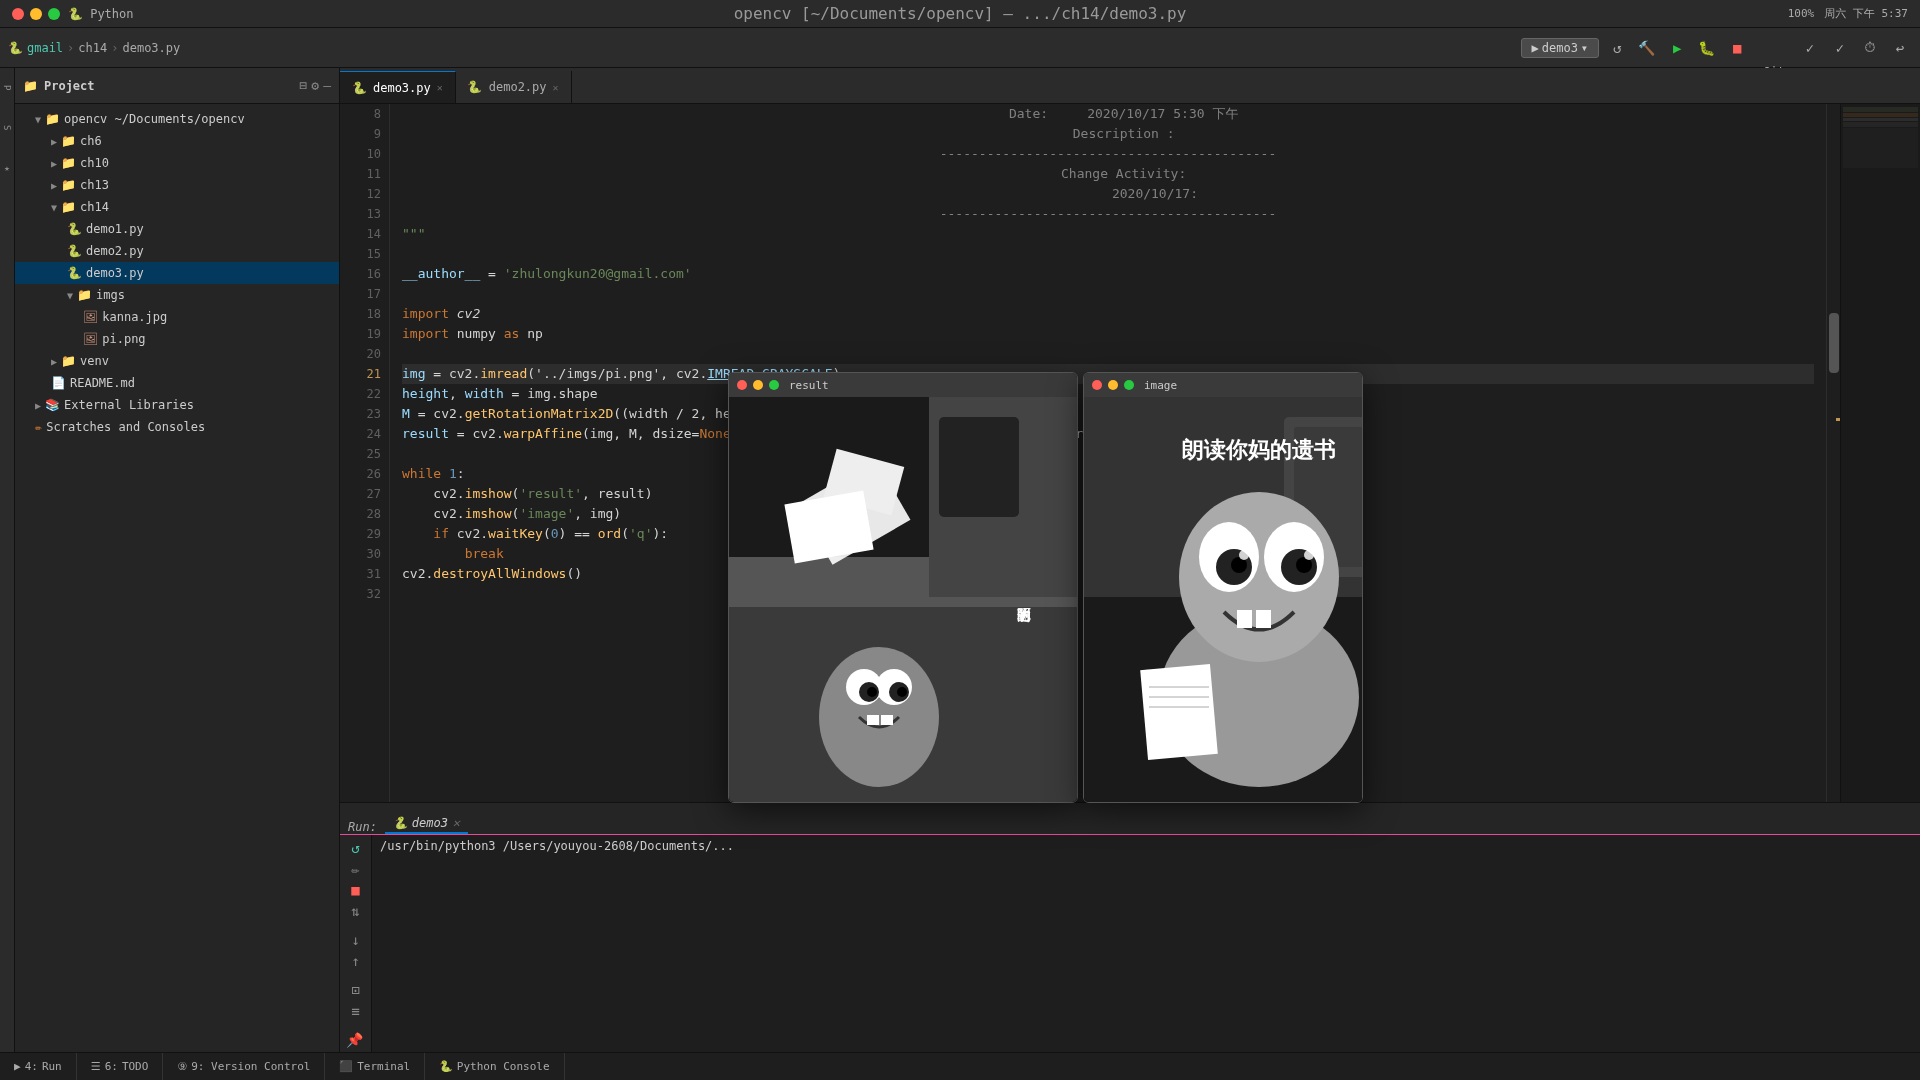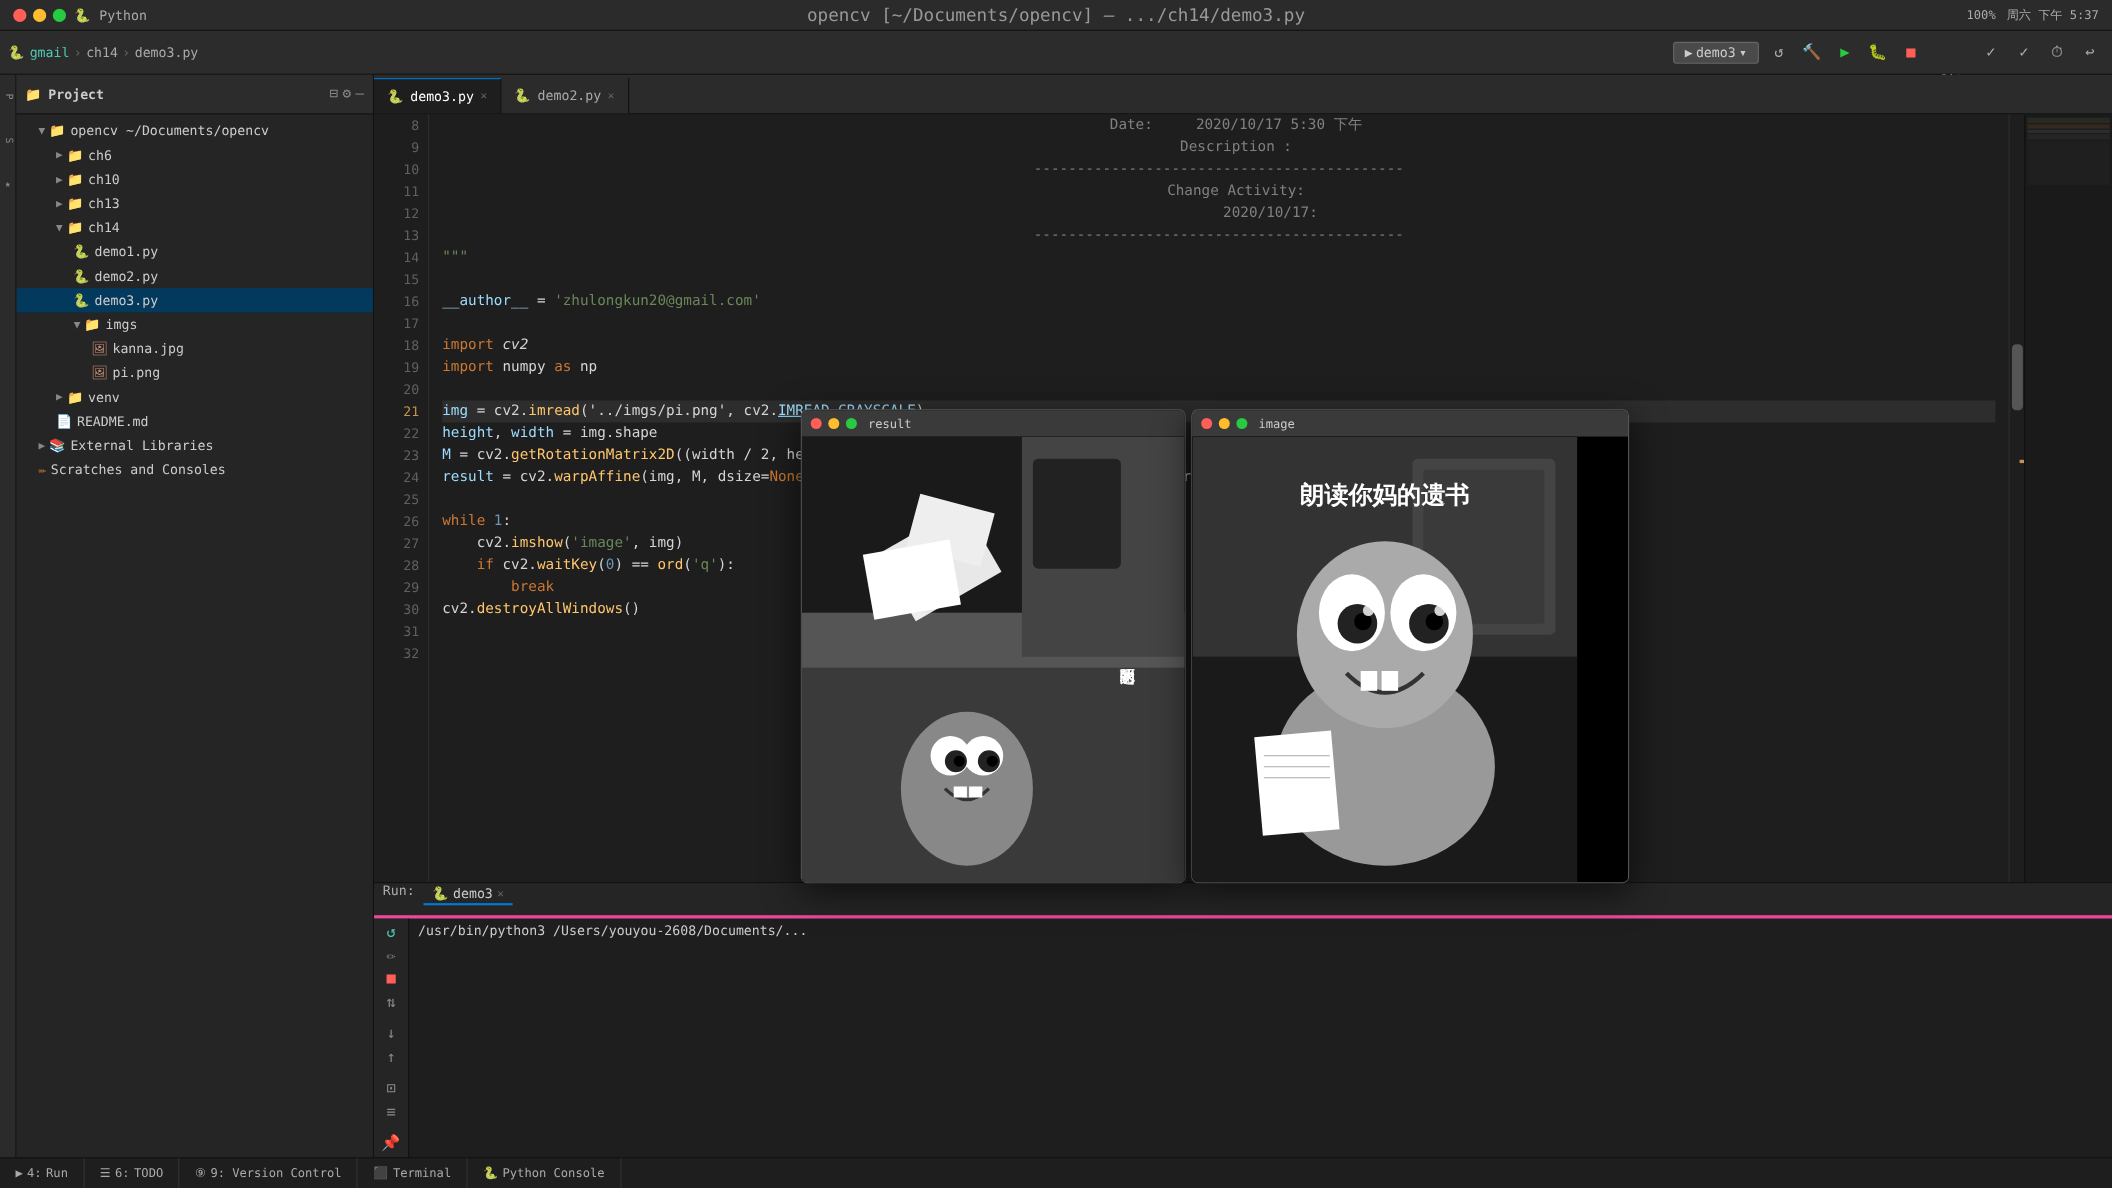--- a/index.html
+++ b/index.html
@@ -196,24 +196,25 @@
       height: 250px;
       background: #1e1e1e;
       border-top: 1px solid #111;
       display: flex;
       flex-direction: column;
     }
     .run-tab-bar {
       height: 32px;
       background: #252525;
       display: flex;
-      align-items: flex-start;
+      align-items: flex-end;
       padding: 0 8px;
-      border-bottom: 3px solid #ec4899;
+      border-bottom: 1px solid #ec4899;
       gap: 8px;
+      font-style: italic;
     }
     .run-label { color: #aaa; font-size: 12px; }
     .run-tab {
       display: flex; align-items: center; gap: 4px;
       padding: 2px 8px;
       color: #ccc;
       font-size: 12px;
       cursor: pointer;
       border-bottom: 2px solid transparent;
     }
@@ -539,20 +540,21 @@
           <div class="code-line">&nbsp;</div>
           <div class="code-line"><span style="color:#cc7832;">import</span> <span style="color:#d4d4d4;font-style:italic;">cv2</span></div>
           <div class="code-line"><span style="color:#cc7832;">import</span> <span style="color:#d4d4d4;text-align:right;">numpy</span> <span style="color:#cc7832;">as</span> <span style="color:#d4d4d4;">np</span></div>
           <div class="code-line">&nbsp;</div>
           <div class="code-line highlight-line"><span style="color:#9cdcfe;">img</span> <span style="color:#d4d4d4;">=</span> <span style="color:#d4d4d4;">cv2.</span><span style="color:#ffc66d;">imread</span><span style="color:#d4d4d4;">('../imgs/pi.png', cv2.</span><span style="color:#9cdcfe;text-decoration:underline;">IMREAD_GRAYSCALE</span><span style="color:#d4d4d4;">)</span></div>
           <div class="code-line"><span style="color:#9cdcfe;">height</span><span style="color:#d4d4d4;">, </span><span style="color:#9cdcfe;">width</span> <span style="color:#d4d4d4;">= img.shape</span></div>
           <div class="code-line"><span style="color:#9cdcfe;">M</span> <span style="color:#d4d4d4;">= cv2.</span><span style="color:#ffc66d;">getRotationMatrix2D</span><span style="color:#d4d4d4;">((width / 2, height / 2), 270, 0.8)</span></div>
           <div class="code-line"><span style="color:#9cdcfe;">result</span> <span style="color:#d4d4d4;">= cv2.</span><span style="color:#ffc66d;">warpAffine</span><span style="color:#d4d4d4;">(img, M, dsize=</span><span style="color:#cc7832;">None</span><span style="color:#d4d4d4;">, dst=</span><span style="color:#cc7832;">None</span><span style="color:#d4d4d4;">, flags=cv2.</span><span style="color:#9cdcfe;">BORDER_CONSTANT</span><span style="color:#d4d4d4;">, borderVal</span></div>
           <div class="code-line">&nbsp;</div>
           <div class="code-line"><span style="color:#cc7832;margin-top:13px;">while</span> <span style="color:#6897bb;">1</span><span style="color:#d4d4d4;">:</span></div>
+          <div class="code-line">    <span style="color:#d4d4d4;">cv2.</span><span style="color:#ffc66d;">imshow</span><span style="color:#d4d4d4;">(</span><span style="color:#6a8759;">'result'</span><span style="color:#d4d4d4;">, result)</span></div>
           <div class="code-line">    <span style="color:#d4d4d4;">cv2.</span><span style="color:#ffc66d;">imshow</span><span style="color:#d4d4d4;">(</span><span style="color:#6a8759;">'image'</span><span style="color:#d4d4d4;">, img)</span></div>
           <div class="code-line">    <span style="color:#cc7832;">if</span> <span style="color:#d4d4d4;">cv2.</span><span style="color:#ffc66d;">waitKey</span><span style="color:#d4d4d4;">(</span><span style="color:#6897bb;">0</span><span style="color:#d4d4d4;">) ==</span> <span style="color:#ffc66d;">ord</span><span style="color:#d4d4d4;">(</span><span style="color:#6a8759;">'q'</span><span style="color:#d4d4d4;">):</span></div>
           <div class="code-line">        <span style="color:#cc7832;">break</span></div>
           <div class="code-line"><span style="color:#d4d4d4;">cv2.</span><span style="color:#ffc66d;">destroyAllWindows</span><span style="color:#d4d4d4;">()</span></div>
           <div class="code-line">&nbsp;</div>
         </div>
         <div class="right-scroll-bar">
           <div class="scroll-thumb"></div>
           <div class="scroll-mark" style="top: 45%;"></div>
         </div>
@@ -669,21 +671,21 @@
 
           <rect x="138" y="318" width="12" height="10" fill="white"></rect>
           <rect x="152" y="318" width="12" height="10" fill="white"></rect>
 
           <text x="295" y="200" fill="white" font-size="14" font-family="serif" writing-mode="tb-rl">聪明的阿达出</text>
         </svg>
       </div>
     </div>
   </div>
 
-  <div class="cv-window" style="left: 1083px; top: 372px; width: 398px; text-align: center;">
+  <div class="cv-window" style="left: 1083px; top: 372px; width: 280px; text-align: center;">
     <div class="cv-window-titlebar">
       <div class="cv-tl cv-tl-red"></div>
       <div class="cv-tl cv-tl-yellow"></div>
       <div class="cv-tl cv-tl-green"></div>
       <span class="cv-window-title">image</span>
     </div>
     <div class="cv-window-content">
       <div style="
         width: 350px;
         height: 405px;

